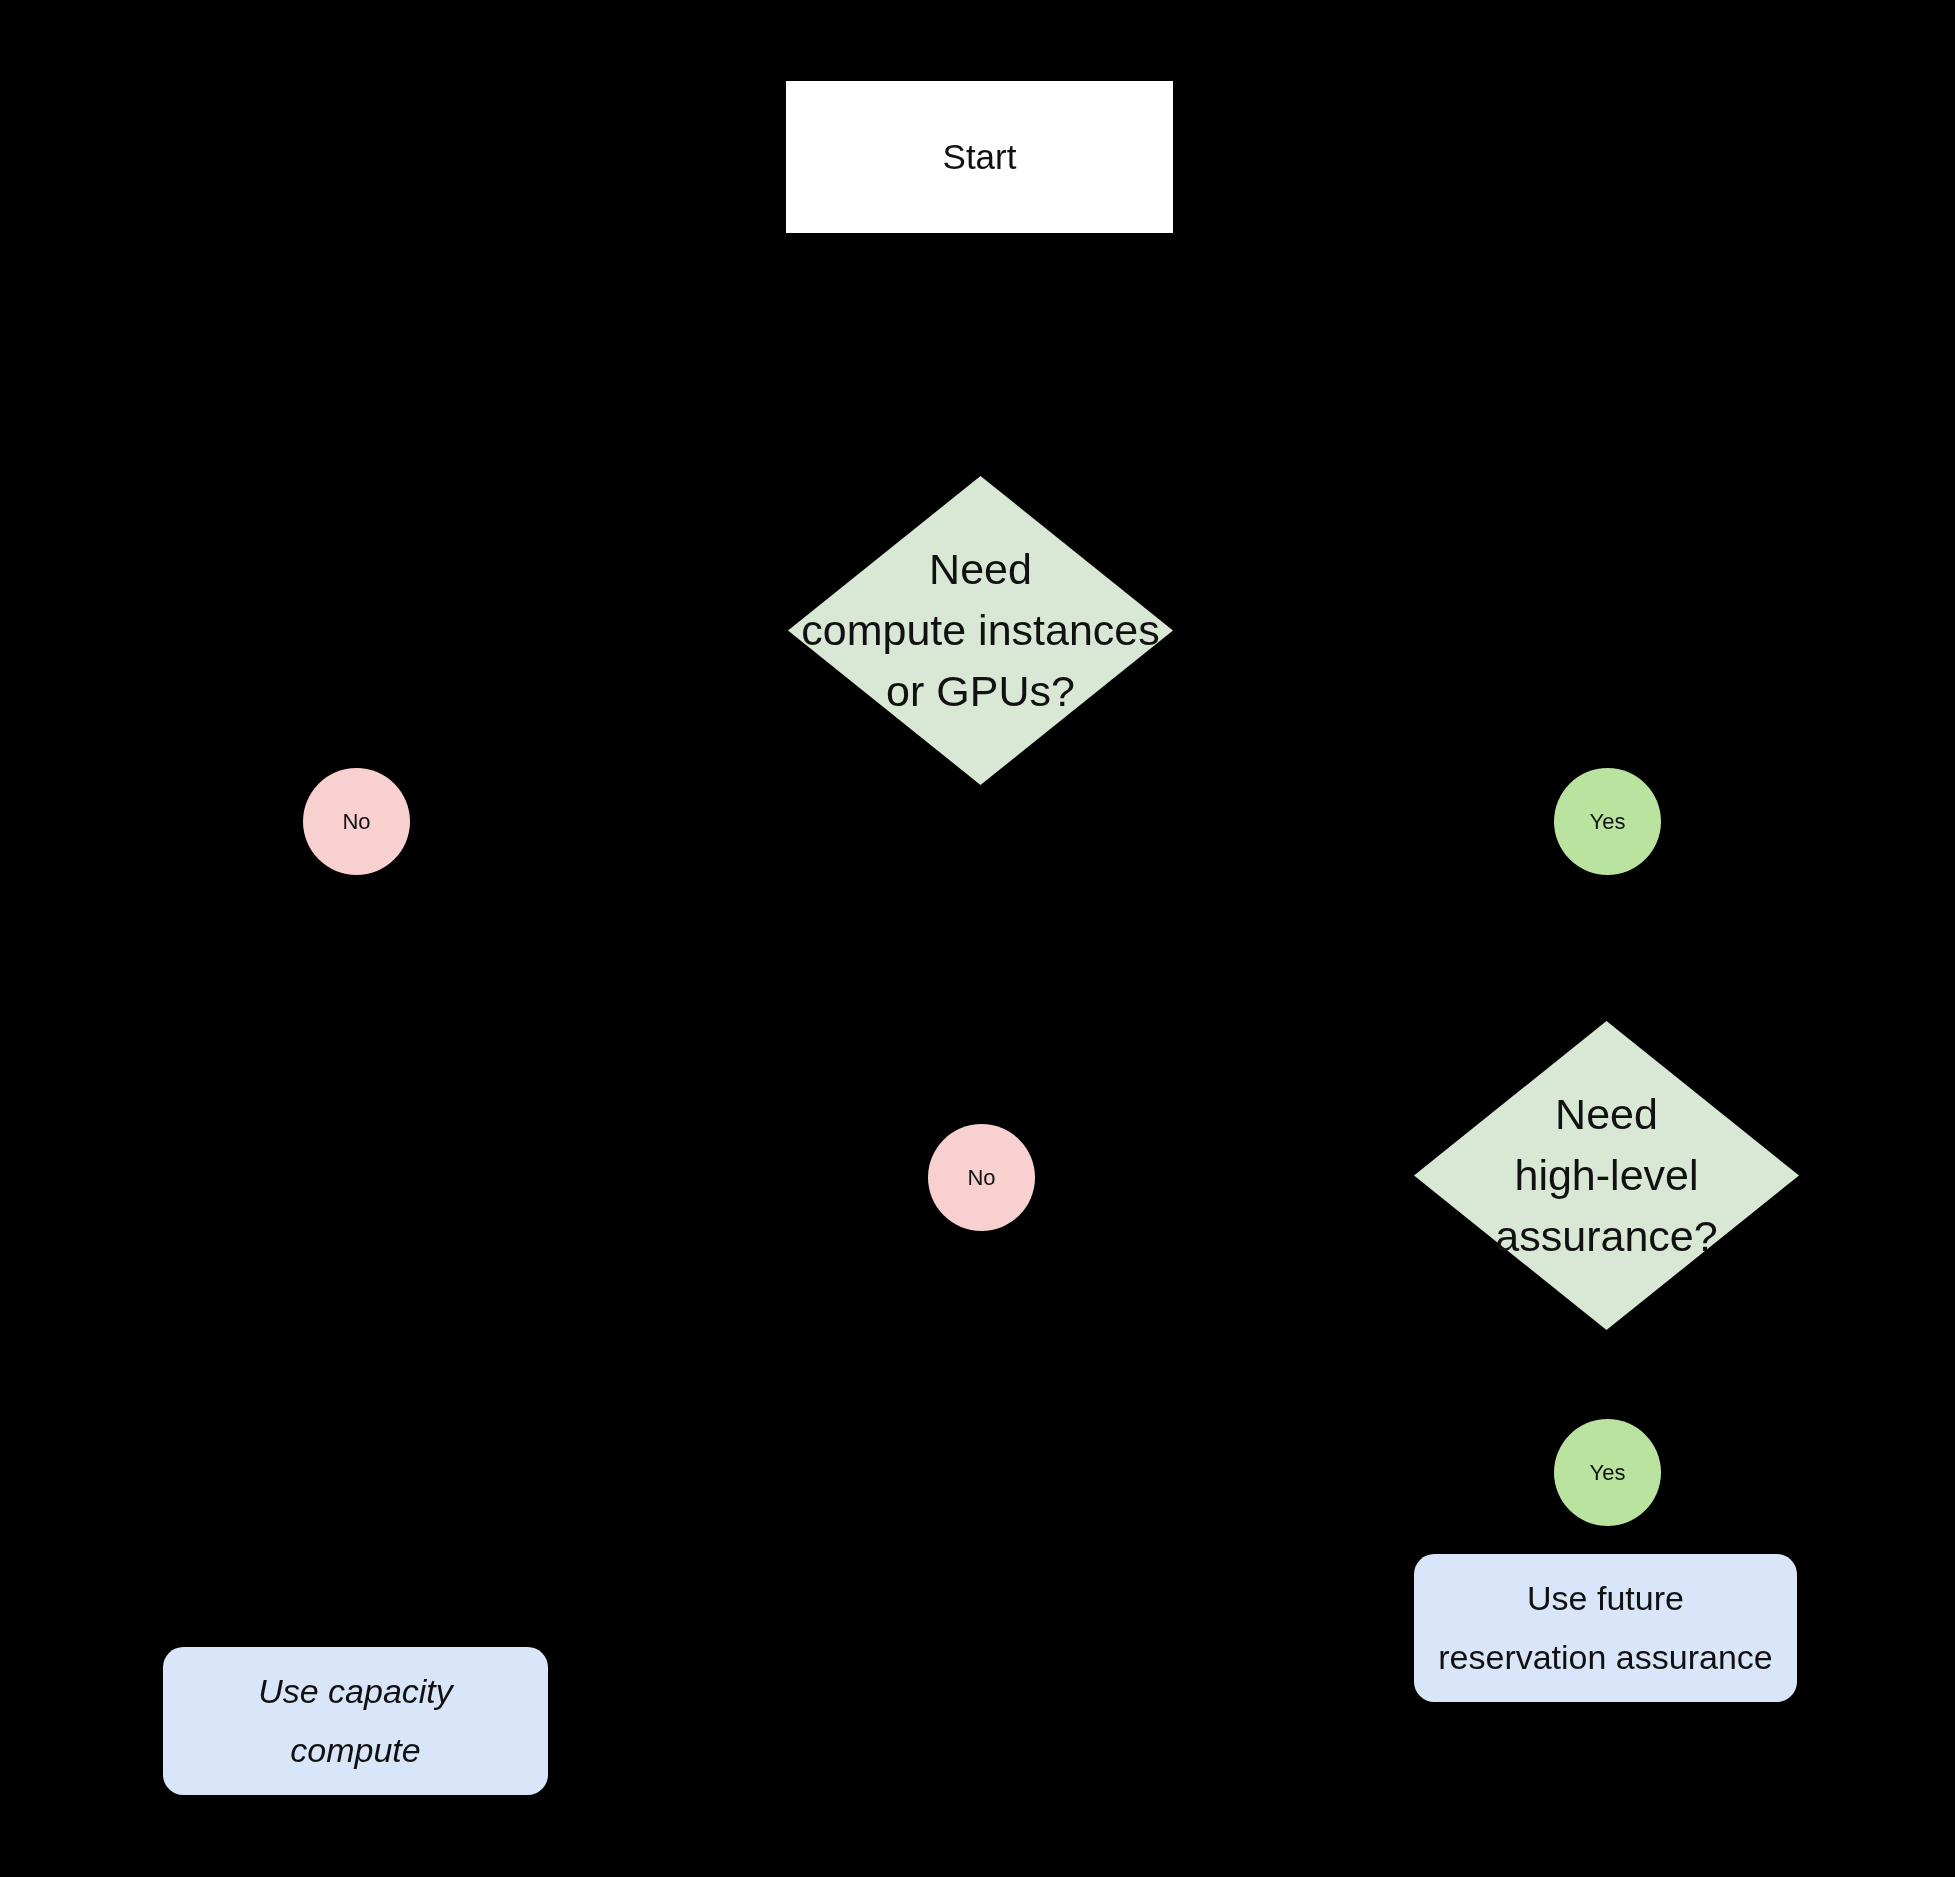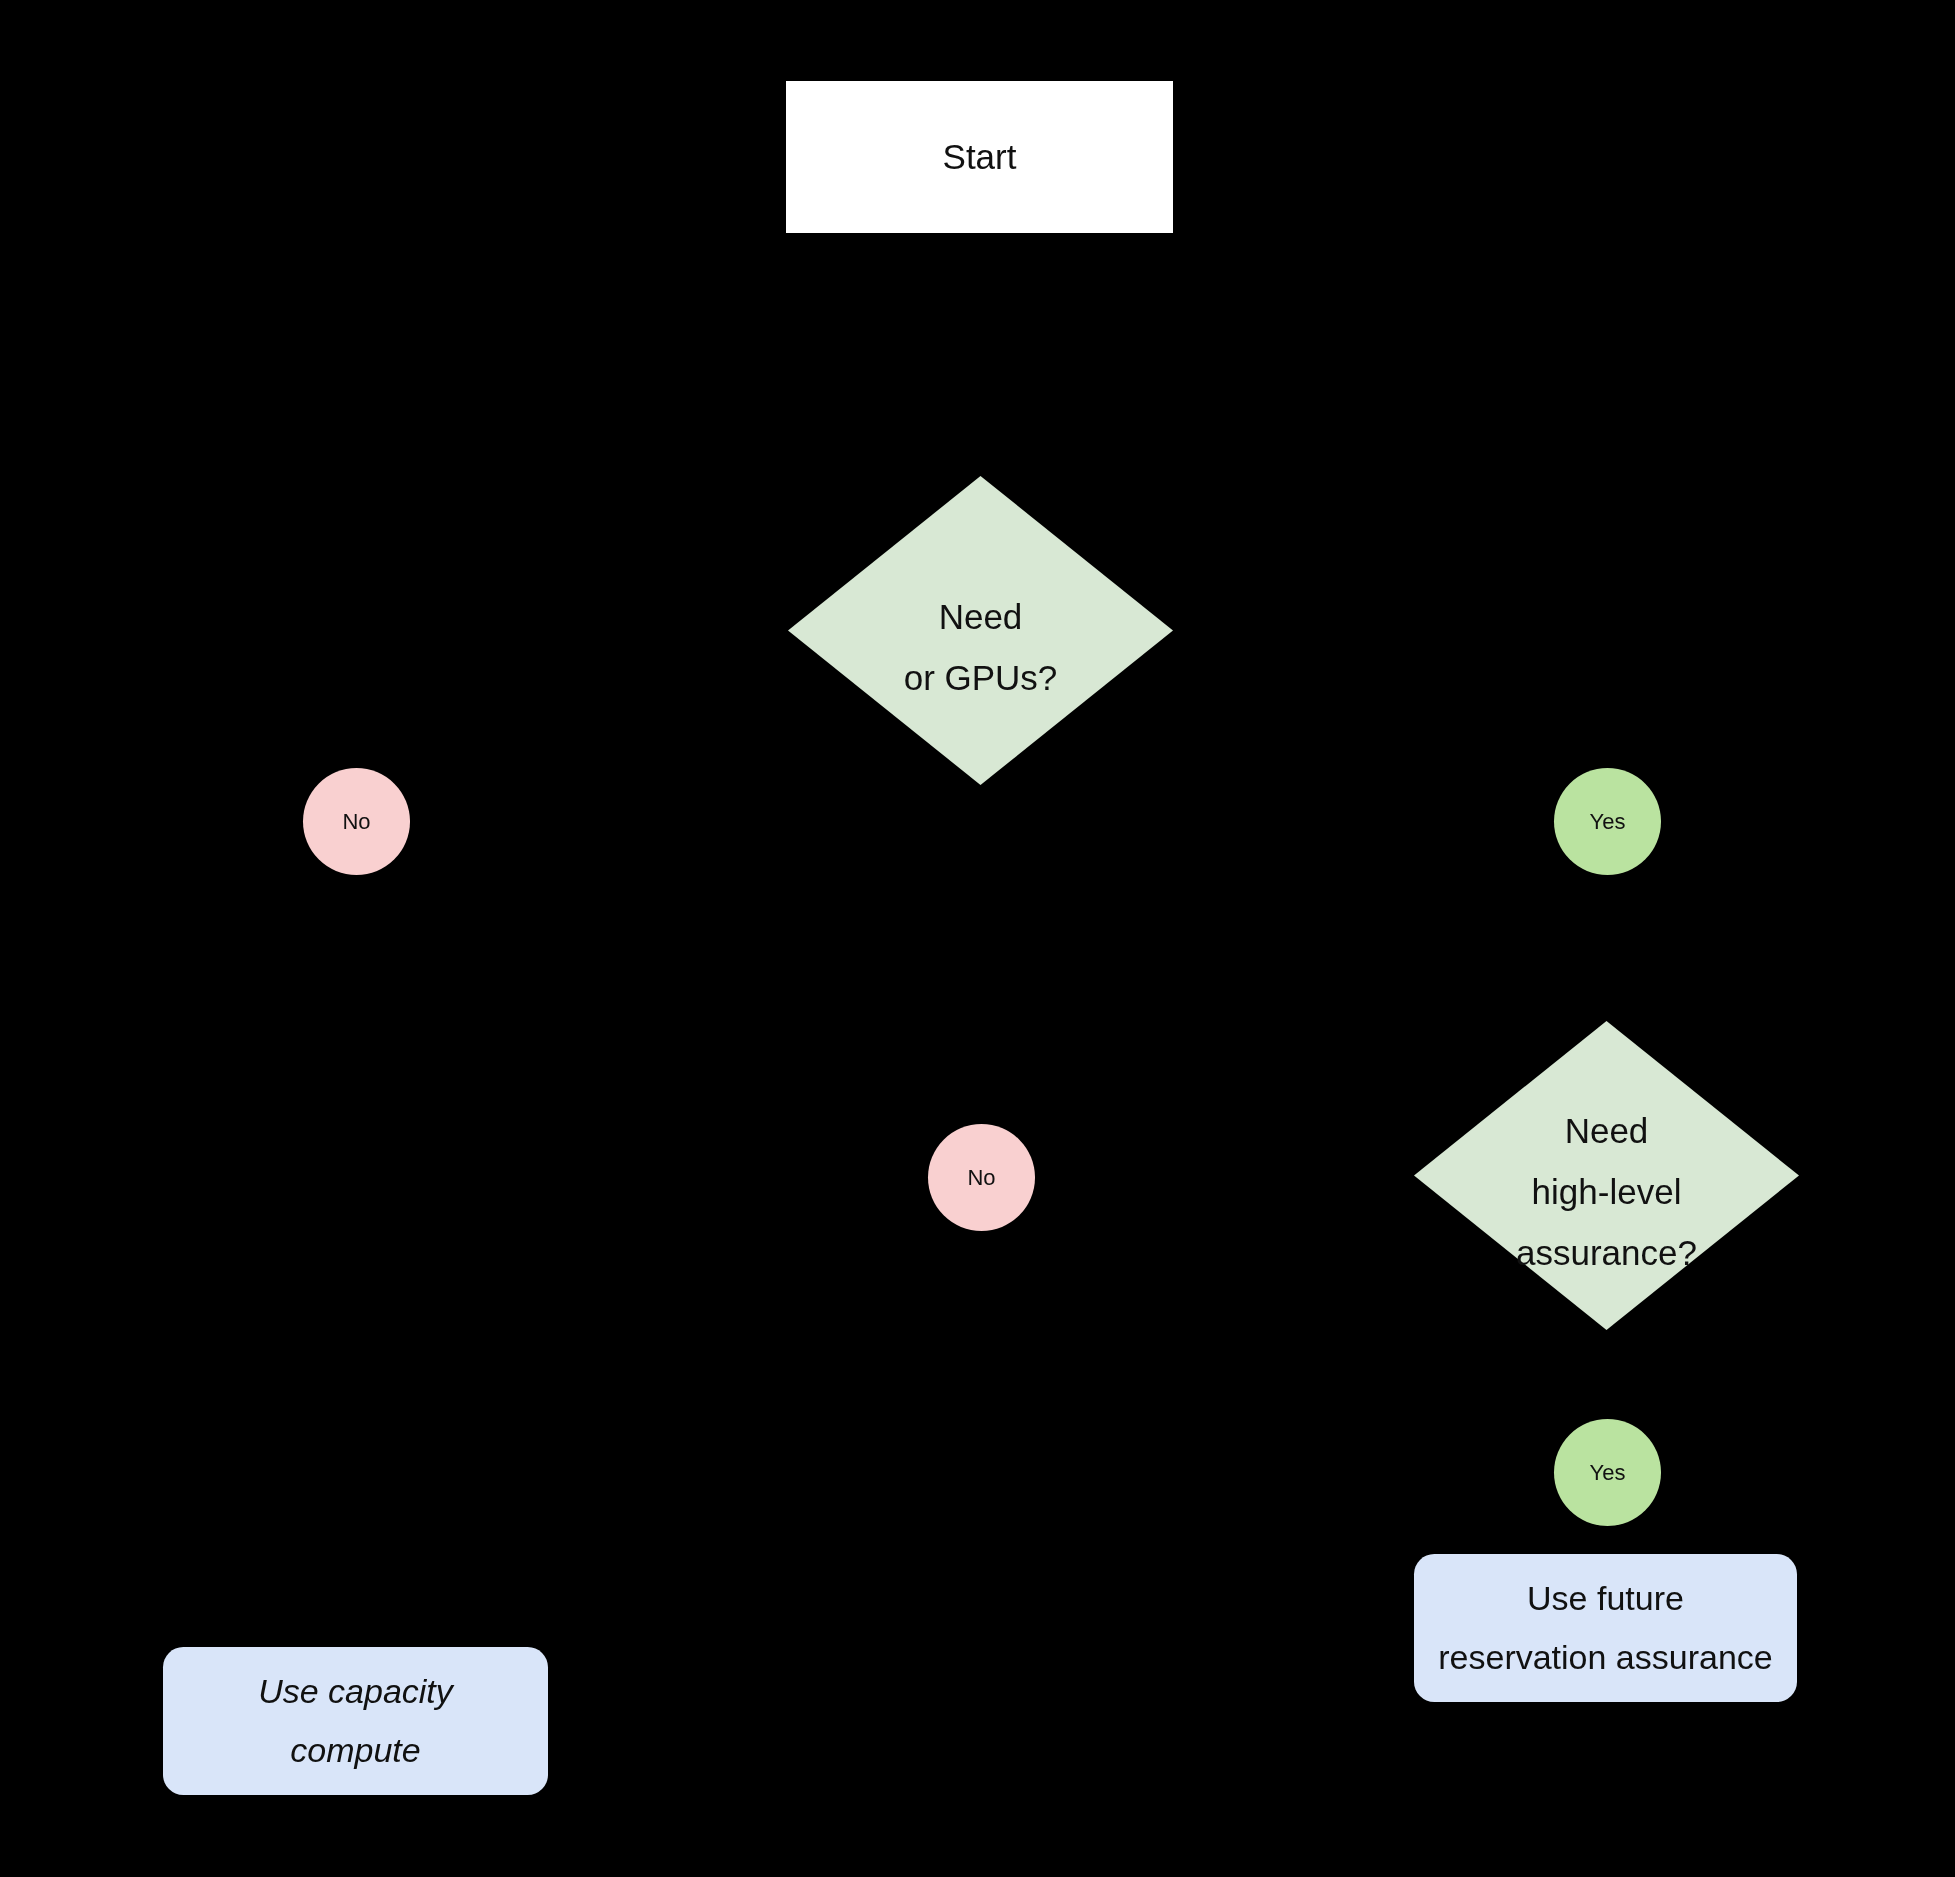--- a/index.html
+++ b/index.html
@@ -47,22 +47,22 @@
   }
 
   
   .diamond-wrap { position: absolute; }
   .diamond-shape {
     position: absolute;
     left: 0; top: 0;
     width: 100%; height: 100%;
   }
   .diamond-wrap .node-text {
-    left: 0; top: 16px; width: 100%; height: 100%;
-    font-size: 35px;
+    left: 0; top: 0; width: 100%; height: 100%;
+    font-size: 43px;
     line-height: 61px;
   }
   #decision-compute {
     left: 788px;
     top: 476px;
     width: 385px;
     height: 309px;
   }
   #decision-assurance {
     left: 1414px;
@@ -146,20 +146,21 @@
       <span class="tline">Start</span>
     </div>
   </div>
 
   <div id="decision-compute" class="diamond-wrap">
     <svg class="diamond-shape" viewBox="0 0 492 395" preserveAspectRatio="none" xmlns="http://www.w3.org/2000/svg">
       <polygon points="246,0 492,197.5 246,395 0,197.5" fill="#d8e8d4"></polygon>
     </svg>
     <div class="node-text">
       <span class="tline">Need</span>
+      <span class="tline">compute instances</span>
       <span class="tline">or GPUs?</span>
     </div>
   </div>
 
   <div id="decision-assurance" class="diamond-wrap">
     <svg class="diamond-shape" viewBox="0 0 492 395" preserveAspectRatio="none" xmlns="http://www.w3.org/2000/svg">
       <polygon points="246,0 492,197.5 246,395 0,197.5" fill="#d8e8d4"></polygon>
     </svg>
     <div class="node-text">
       <span class="tline">Need</span>

